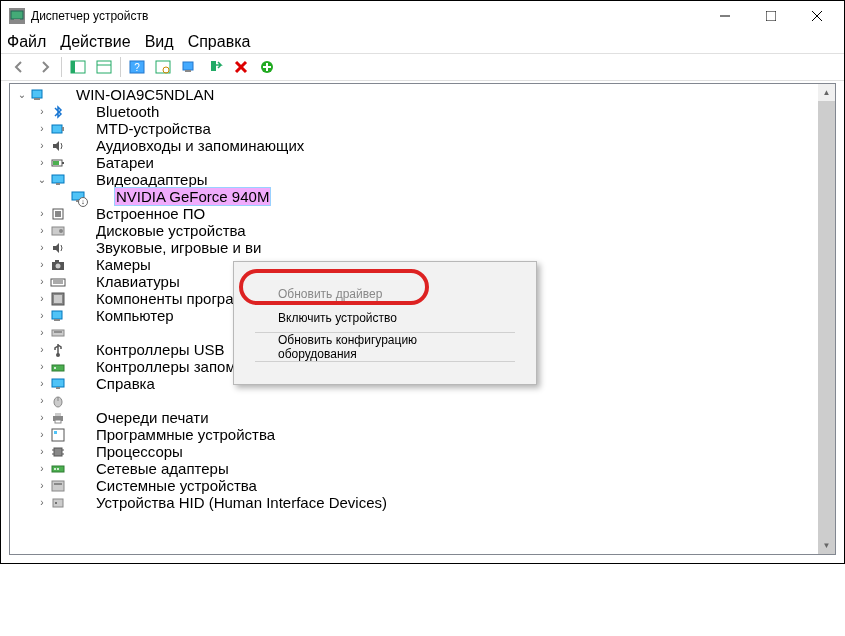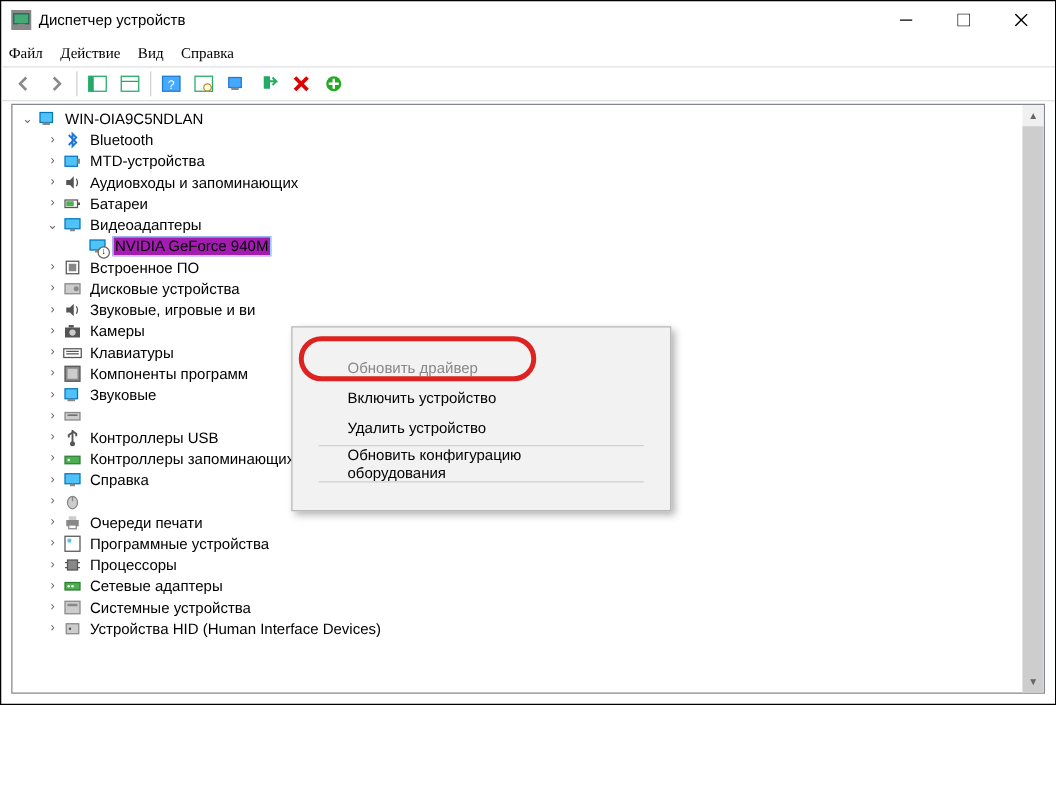--- a/index.html
+++ b/index.html
@@ -4,32 +4,32 @@
 <style>
 * { box-sizing: border-box; margin: 0; padding: 0; }
 body { font-family: "Segoe UI", Tahoma, sans-serif; font-size: 12px; background: #fff; color: #000; }
 .window { width: 845px; height: 564px; border: 1px solid #000; position: relative; background: #fff; }
 .titlebar { height: 30px; display: flex; align-items: center; padding: 0 4px; }
 .titlebar-icon { width: 16px; height: 16px; margin: 0 6px 0 4px; background: #888; }
 .titlebar-text { flex: 1; font-size: 12px; }
 .winbtns { display: flex; }
 .winbtn { width: 46px; height: 30px; display: flex; align-items: center; justify-content: center; font-size: 14px; }
 .winbtn svg { width: 10px; height: 10px; }
-.menubar { height: 22px; display: flex; align-items: center; padding: 0 6px; gap: 14px; font-size: 12px; font-family: Liberation Serif, serif; }
+.menubar { height: 22px; display: flex; align-items: center; padding: 0 6px; gap: 14px; font-size: 16px; }
 .menubar span { cursor: default; }
 .toolbar { height: 28px; border-top: 1px solid #e0e0e0; border-bottom: 1px solid #e0e0e0; display: flex; align-items: center; padding: 0 6px; gap: 2px; }
 .tbtn { width: 24px; height: 24px; display: flex; align-items: center; justify-content: center; border: 1px solid transparent; }
 .sep { width: 1px; height: 20px; background: #d0d0d0; margin: 0 2px; }
 .treearea { position: absolute; left: 8px; right: 8px; top: 82px; bottom: 8px; border: 1px solid #828790; background: #fff; overflow: hidden; }
 .tree { padding: 2px 0; overflow-y: auto; height: 100%; }
 .node { display: flex; align-items: center; height: 17px; white-space: nowrap; }
 .expander { width: 16px; height: 16px; display: flex; align-items: center; justify-content: center; font-size: 10px; color: #666; cursor: default; }
 .icon { width: 16px; height: 16px; margin-right: 4px; display: inline-flex; align-items: center; justify-content: center; position: relative; flex-shrink: 0; }
-.label { font-size: 12px; padding: 0 2px; }
-.selected { background: #a21caf; border: 1px solid #99d1ff; padding: 0 1px; }
+.label { font-size: 15px; padding: 0 2px; margin-left: 24px; }
+.selected { background: #f0abfc; border: 1px solid #99d1ff; padding: 0 1px; }
 .disabled-overlay { position: absolute; right: -2px; bottom: -2px; width: 10px; height: 10px; border-radius: 50%; background: #fff; border: 1px solid #666; display: flex; align-items: center; justify-content: center; font-size: 7px; }
 .ctxmenu { position: absolute; left: 232px; top: 260px; width: 304px; background: #f2f2f2; border: 1px solid #b8b8b8; box-shadow: 3px 3px 6px rgba(0,0,0,0.3); z-index: 10; padding: 20px; }
 .ctxitem { height: 24px; display: flex; align-items: center; padding: 0 24px; font-size: 12px; }
 .ctxitem.disabled { color: #888; }
 .ctxitem.bold { font-weight: 600; }
 .ctxsep { height: 1px; background: #d0d0d0; margin: 2px 1px; }
 .highlight-box { position: absolute; left: 238px; top: 268px; width: 190px; height: 36px; border: 4px solid #d22; border-radius: 18px; z-index: 11; pointer-events: none; }
 .scrollbar { position: absolute; right: 0; top: 0; bottom: 0; width: 17px; background: #f0f0f0; }
 .scrollbtn { width: 17px; height: 17px; display: flex; align-items: center; justify-content: center; font-size: 8px; color: #666; }
 .scrollthumb { position: absolute; left: 0; right: 0; top: 17px; height: 460px; background: #cdcdcd; }
@@ -273,21 +273,21 @@
     <span class="label">Компоненты программ</span>
   </div>
         <div class="node" style="padding-left:24px">
     <span class="expander">›</span>
     <span class="icon">
             <svg width="16" height="16">
               <rect x="2" y="3" width="10" height="8" fill="#4fc3f7" stroke="#0277bd"></rect>
               <rect x="4" y="11" width="6" height="2" fill="#888"></rect>
             </svg>
           </span>
-    <span class="label">Звуковые</span>
+    <span class="label">Компьютер</span>
   </div>
         <div class="node" style="padding-left:24px">
     <span class="expander">›</span>
     <span class="icon">
             <svg width="16" height="16">
               <rect x="2" y="5" width="12" height="6" fill="#ccc" stroke="#888"></rect>
               <line x1="4" y1="7" x2="12" y2="7" stroke="#555"></line>
             </svg>
           </span>
   </div>
@@ -399,20 +399,19 @@
     <div class="scrollbar">
       <div class="scrollbtn">▲</div>
       <div class="scrollthumb"></div>
       <div class="scrollbtn" style="position:absolute;bottom:0">▼</div>
     </div>
   </div>
 
   <div class="ctxmenu">
     <div class="ctxitem disabled">Обновить драйвер</div>
     <div class="ctxitem">Включить устройство</div>
-    <div class="ctxitem">Удалить устройство</div>
     <div class="ctxsep"></div>
     <div class="ctxitem">Обновить конфигурацию оборудования</div>
     <div class="ctxsep"></div>
   </div>
 
   <div class="highlight-box"></div>
 </div>
 
 </body></html>

